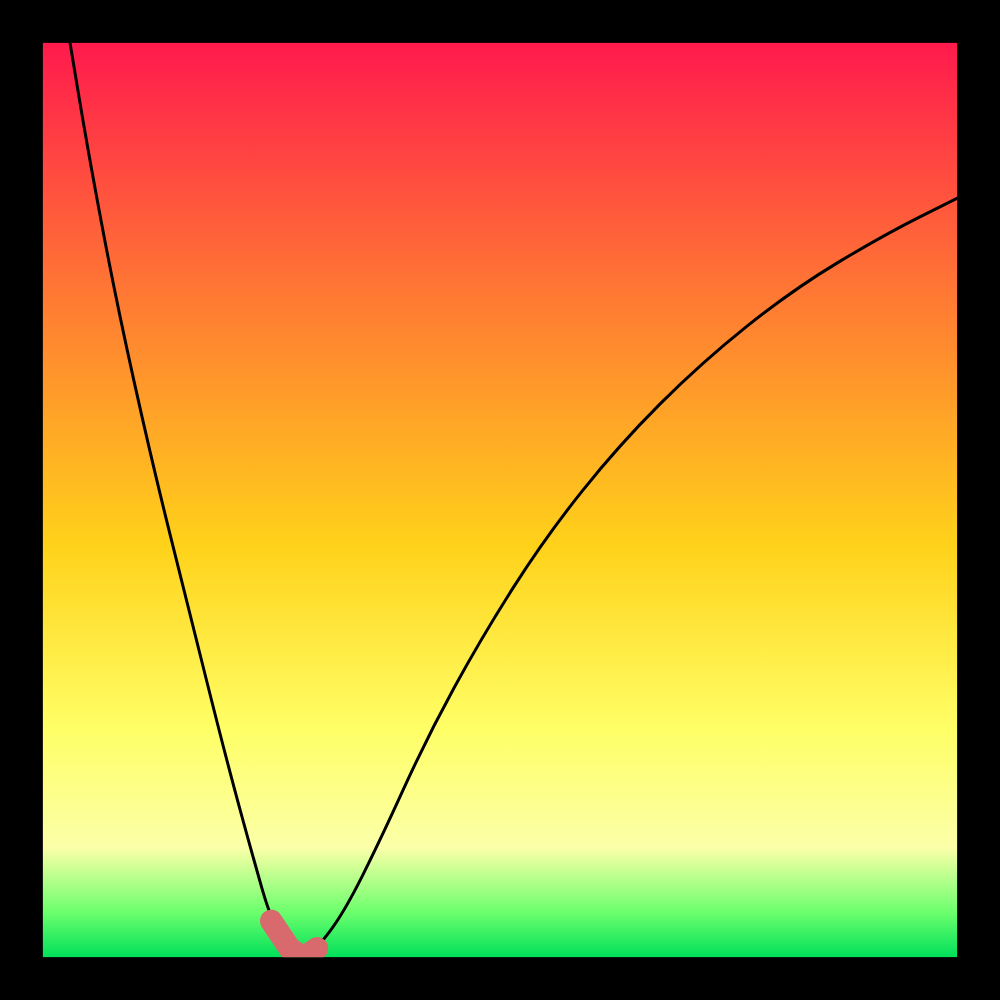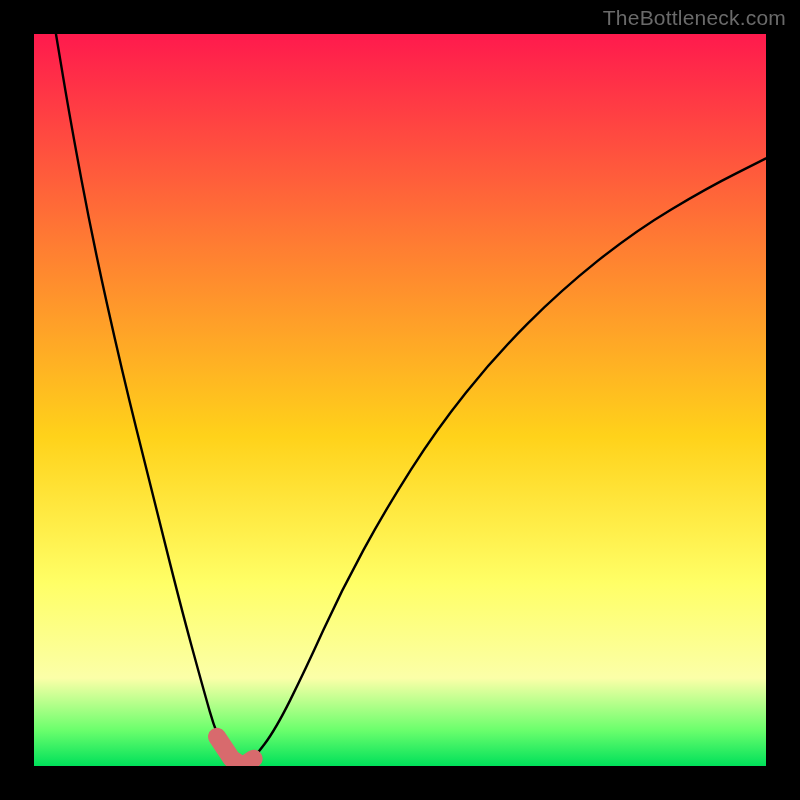--- a/index.html
+++ b/index.html
@@ -49,21 +49,20 @@
     font-size: 21px;
     letter-spacing: 0.2px;
     font-weight: 400;
   }
 </style>
 </head>
 <body>
 
 <div class="frame">
 
-  <div class="watermark">TheBottleneck.com</div>
 
   <div class="plot">
     <svg class="gradient" viewBox="0 0 732 732" preserveAspectRatio="none">
       <defs>
         <linearGradient id="bg" x1="0" y1="0" x2="0" y2="1">
           <stop offset="0%" stop-color="#ff1a4d"></stop>
           <stop offset="28%" stop-color="#ff7a33"></stop>
           <stop offset="55%" stop-color="#ffd21a"></stop>
           <stop offset="75%" stop-color="#ffff66"></stop>
           <stop offset="88%" stop-color="#fbffa8"></stop>

